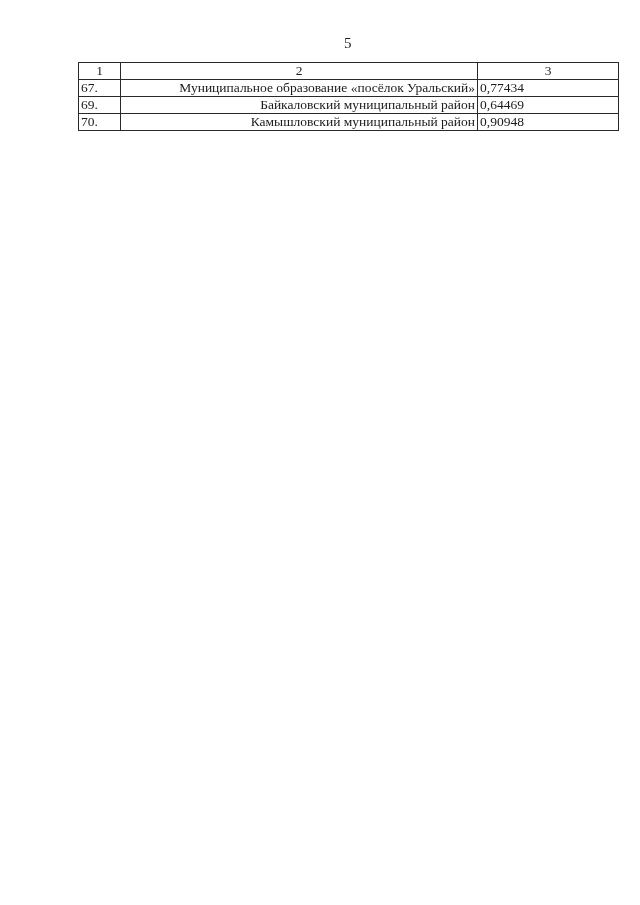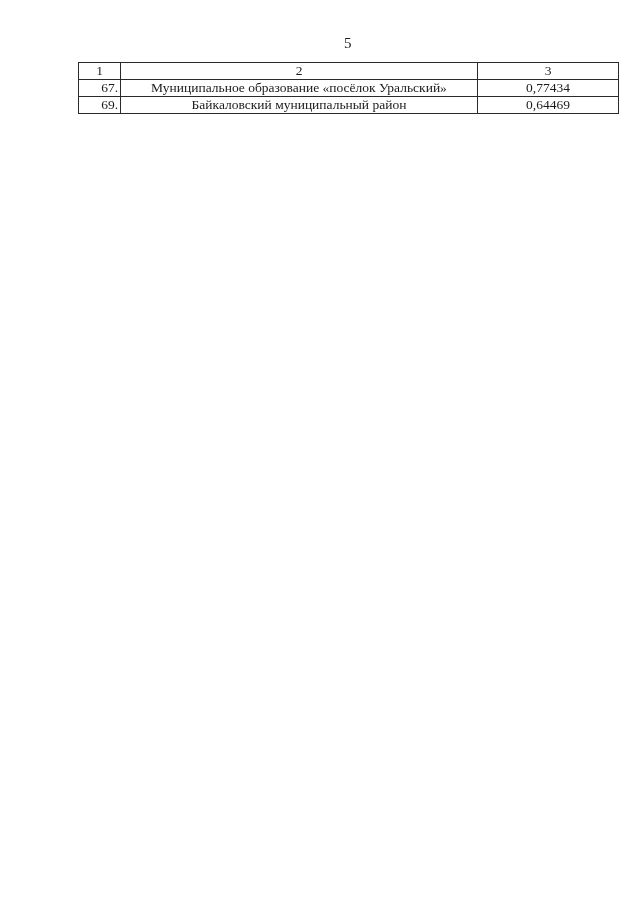--- a/index.html
+++ b/index.html
@@ -39,23 +39,23 @@
     border: 1px solid #2a2a2a;
     height: 16px;
     padding: 0 2px;
     font-weight: normal;
     line-height: 16px;
     white-space: nowrap;
     overflow: hidden;
     vertical-align: middle;
   }
   table.doc-table th { text-align: center; }
-  td.cell-num { text-align: right; }
-  td.cell-name { text-align: center; padding-left: 4px; }
-  td.cell-value { text-align: center; }
+  td.cell-num { text-align: left; }
+  td.cell-name { text-align: right; padding-left: 4px; }
+  td.cell-value { }
 </style>
 </head>
 <body>
 
 <div class="page">
 
   <div class="page-number">5</div>
 
   <table class="doc-table">
     <colgroup>
@@ -74,16 +74,21 @@
       <tr>
         <td class="cell-num">67.</td>
         <td class="cell-name">Муниципальное образование «посёлок Уральский»</td>
         <td class="cell-value">0,77434</td>
       </tr>
       <tr>
         <td class="cell-num">69.</td>
         <td class="cell-name">Байкаловский муниципальный район</td>
         <td class="cell-value">0,64469</td>
       </tr>
+      <tr>
+        <td class="cell-num">70.</td>
+        <td class="cell-name">Камышловский муниципальный район</td>
+        <td class="cell-value">0,90948</td>
+      </tr>
     </tbody>
   </table>
 
 </div>
 
 </body></html>

